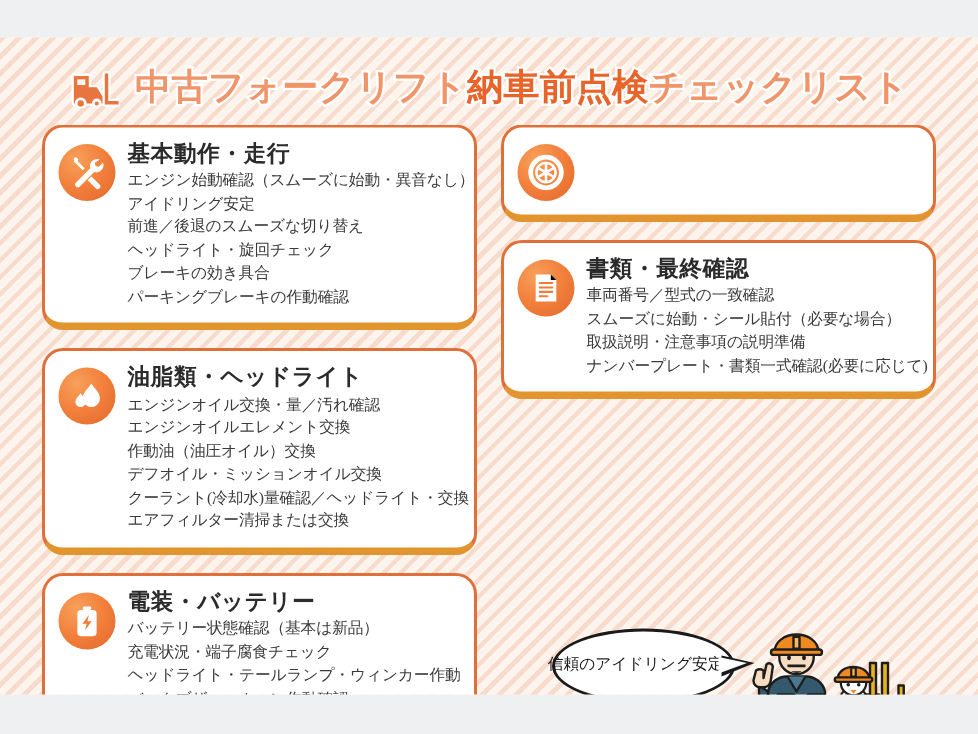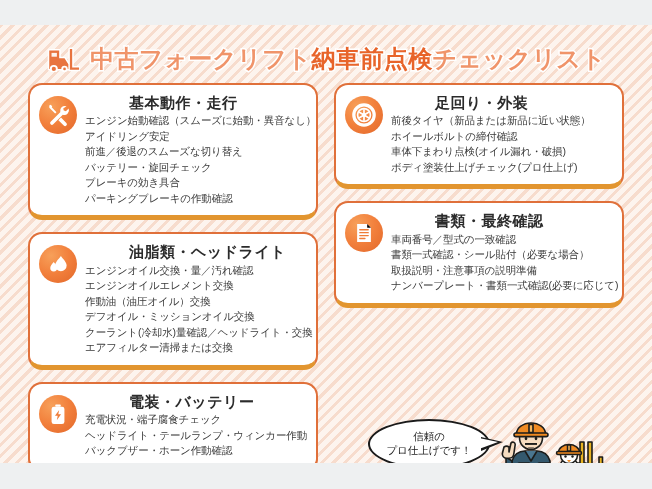--- a/index.html
+++ b/index.html
@@ -105,30 +105,30 @@
 
   .card-body { flex: 1 1 auto; min-width: 0; }
 
   .card-title {
     font-size: 15px;
     font-weight: bold;
     color: #2b2b2b;
     line-height: 1.15;
     margin-bottom: 2px;
     letter-spacing: 0.5px;
-    margin-left: 44px;
   }
 
   .card-list { list-style: none; }
   .card-list li {
     font-size: 10.5px;
     color: #3a3a3a;
     line-height: 1.48;
     letter-spacing: -0.1px;
     white-space: nowrap;
+    font-family: Liberation Serif, serif;
   }
 
   
   .mascot {
     position: absolute;
     left: 368px;
     top: 392px;
     width: 268px;
     height: 70px;
   }
@@ -136,21 +136,21 @@
   .bubble {
     position: absolute;
     left: 0;
     top: 2px;
     width: 122px;
     height: 50px;
     background: #ffffff;
     border: 2px solid #1a1a1a;
     border-radius: 50% / 50%;
     display: flex;
-    flex-direction: column;
+    flex-direction: row;
     align-items: center;
     justify-content: center;
     line-height: 1.3;
   }
   .bubble span {
     font-size: 10.5px;
     color: #1a1a1a;
     font-weight: normal;
     white-space: nowrap;
   }
@@ -208,21 +208,21 @@
             <path d="M20.4 2.4 a5 5 0 0 0 -6.6 6.1 l-10 10 a1.9 1.9 0 0 0 2.7 2.7 l10 -10 a5 5 0 0 0 6.1 -6.6 l-2.9 2.9 l-2.2 -0.6 l-0.6 -2.2 Z"></path>
             <path d="M14.6 14.2 l5.6 5.6 a1.9 1.9 0 0 1 -2.7 2.7 l-5.6 -5.6 Z"></path>
           </svg>
         </div>
         <div class="card-body">
           <div class="card-title">基本動作・走行</div>
           <ul class="card-list">
             <li>エンジン始動確認（スムーズに始動・異音なし）</li>
             <li>アイドリング安定</li>
             <li>前進／後退のスムーズな切り替え</li>
-            <li>バッテリー・旋回チェック</li>
+            <li>ヘッドライト・旋回チェック</li>
             <li>ブレーキの効き具合</li>
             <li>パーキングブレーキの作動確認</li>
           </ul>
         </div>
       </div>
 
       <div class="card">
         <div class="card-icon">
           <svg width="23" height="23" viewBox="0 0 24 24" fill="#ffffff">
             <path d="M14.5 3 c3 4 6 6.6 6 10.1 a6 6 0 0 1 -12 0 C8.5 9.6 11.5 7 14.5 3 Z"></path>
@@ -246,20 +246,21 @@
         <div class="card-icon">
           <svg width="22" height="22" viewBox="0 0 24 24" fill="#ffffff">
             <rect x="9" y="1.5" width="6" height="2.5" rx="0.8"></rect>
             <rect x="5" y="4" width="14" height="19" rx="2.6"></rect>
             <path d="M13.3 7.6 l-4.6 6.4 h3 l-1 4.8 l4.6 -6.6 h-3 Z" fill="#ef7c38"></path>
           </svg>
         </div>
         <div class="card-body">
           <div class="card-title">電装・バッテリー</div>
           <ul class="card-list">
+            <li>バッテリー状態確認（基本は新品）</li>
             <li>充電状況・端子腐食チェック</li>
             <li>ヘッドライト・テールランプ・ウィンカー作動</li>
             <li>バックブザー・ホーン作動確認</li>
           </ul>
         </div>
       </div>
 
     </div>
 
     <div class="col col-right">
@@ -271,62 +272,53 @@
             <circle cx="12" cy="12" r="10.2" fill="none" stroke="#ffffff" stroke-width="3.2"></circle>
             <circle cx="12" cy="12" r="6.4" fill="none" stroke="#ffffff" stroke-width="1.7"></circle>
             <circle cx="12" cy="12" r="2.1" fill="#ffffff"></circle>
             <g stroke="#ffffff" stroke-width="1.7">
               <line x1="12" y1="6.2" x2="12" y2="17.8"></line>
               <line x1="6.98" y1="9.1" x2="17.02" y2="14.9"></line>
               <line x1="6.98" y1="14.9" x2="17.02" y2="9.1"></line>
             </g>
           </svg>
         </div>
-        <div class="card-body">
-          <div class="card-title">足回り・外装</div>
-          <ul class="card-list">
-            <li>前後タイヤ（新品または新品に近い状態）</li>
-            <li>ホイールボルトの締付確認</li>
-            <li>車体下まわり点検(オイル漏れ・破損)</li>
-            <li>ボディ塗装仕上げチェック(プロ仕上げ)</li>
-          </ul>
-        </div>
       </div>
 
       <div class="card">
         <div class="card-icon">
           <svg width="22" height="22" viewBox="0 0 24 24">
             <path d="M4.5 2.2 h11 l4 4 v15.6 h-15 Z" fill="#ffffff"></path>
             <path d="M15.5 2.2 v4 h4 Z" fill="#f0handled"></path>
             <g stroke="#ef7c38" stroke-width="1.5" stroke-linecap="round">
               <line x1="7.4" y1="8.4" x2="16.6" y2="8.4"></line>
               <line x1="7.4" y1="11.6" x2="16.6" y2="11.6"></line>
               <line x1="7.4" y1="14.8" x2="16.6" y2="14.8"></line>
               <line x1="7.4" y1="18" x2="13" y2="18"></line>
             </g>
           </svg>
         </div>
         <div class="card-body">
           <div class="card-title">書類・最終確認</div>
           <ul class="card-list">
             <li>車両番号／型式の一致確認</li>
-            <li>書類一式確認・シール貼付（必要な場合）</li>
+            <li>スムーズに始動・シール貼付（必要な場合）</li>
             <li>取扱説明・注意事項の説明準備</li>
             <li>ナンバープレート・書類一式確認(必要に応じて)</li>
           </ul>
         </div>
       </div>
 
     </div>
 
     <div class="mascot">
 
       <div class="bubble">
         <span>信頼の</span>
-        <span>プロ仕上げです！</span>
+        <span>アイドリング安定！</span>
       </div>
       <div class="bubble-tail"></div>
       <div class="bubble-tail-in"></div>
 
       <svg class="mascot-art" width="128" height="68" viewBox="0 0 128 68">
 
         <g stroke="#1d1d1b" stroke-width="1.6" stroke-linejoin="round">
           <path d="M18 66 v-22 a13 13 0 0 1 13 -10 h12 a13 13 0 0 1 13 10 v22 Z" fill="#34596e"></path>
           <path d="M31 34 l6 10 l6 -10" fill="#4a7690"></path>
           <rect x="24" y="46" width="12" height="7" rx="1.4" fill="#4a7690"></rect>

